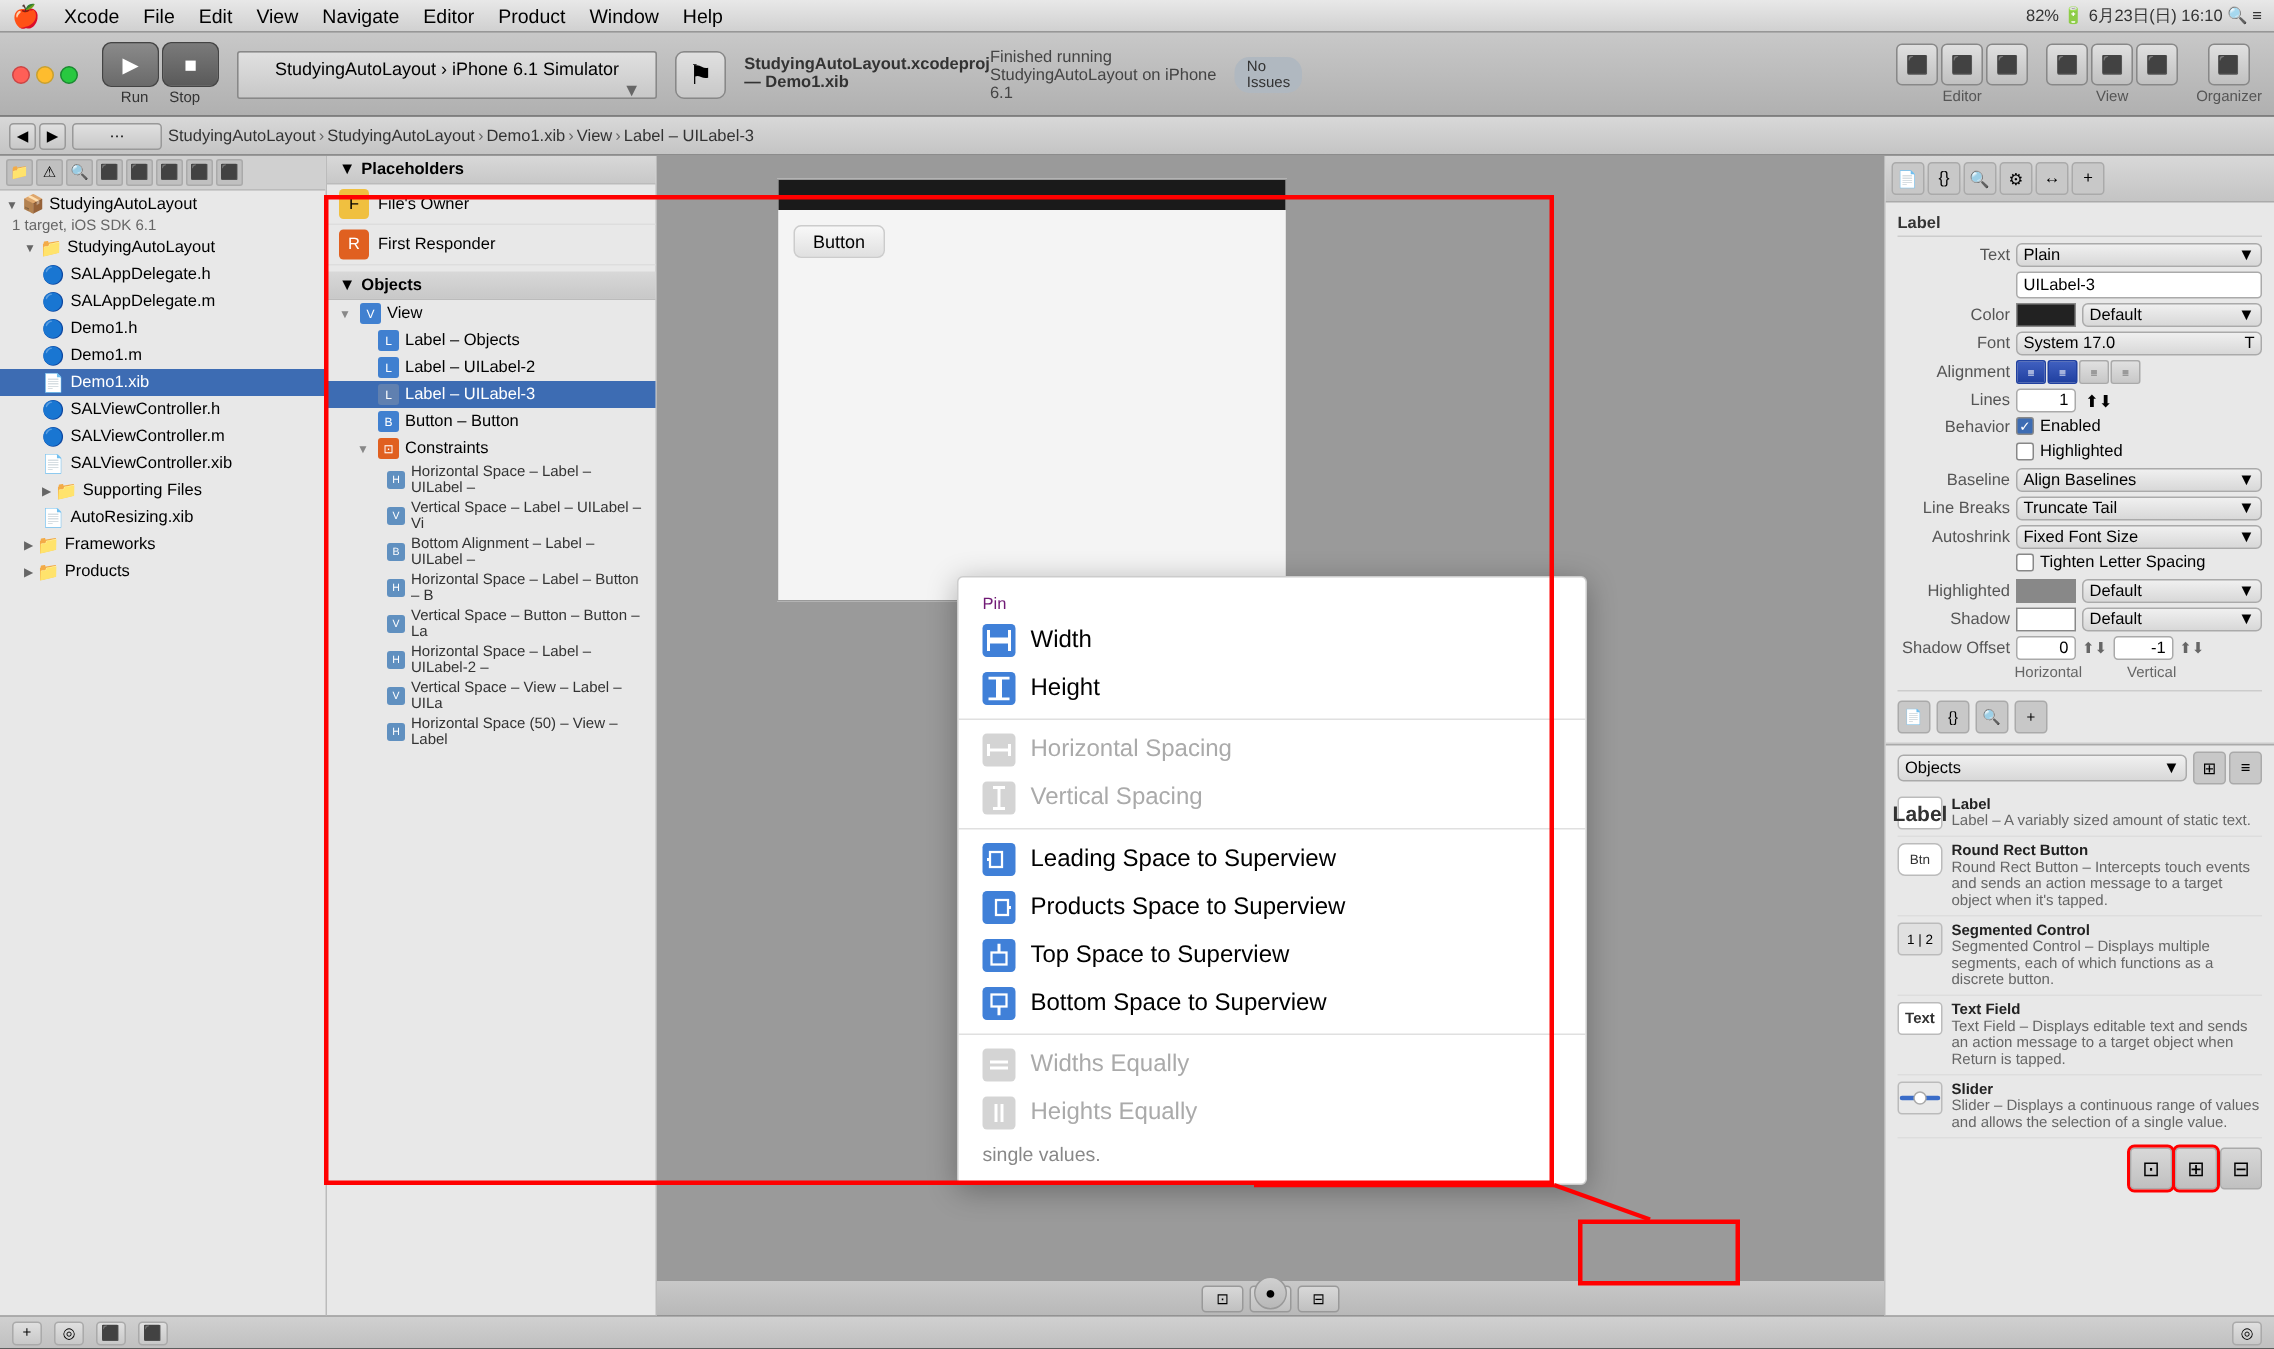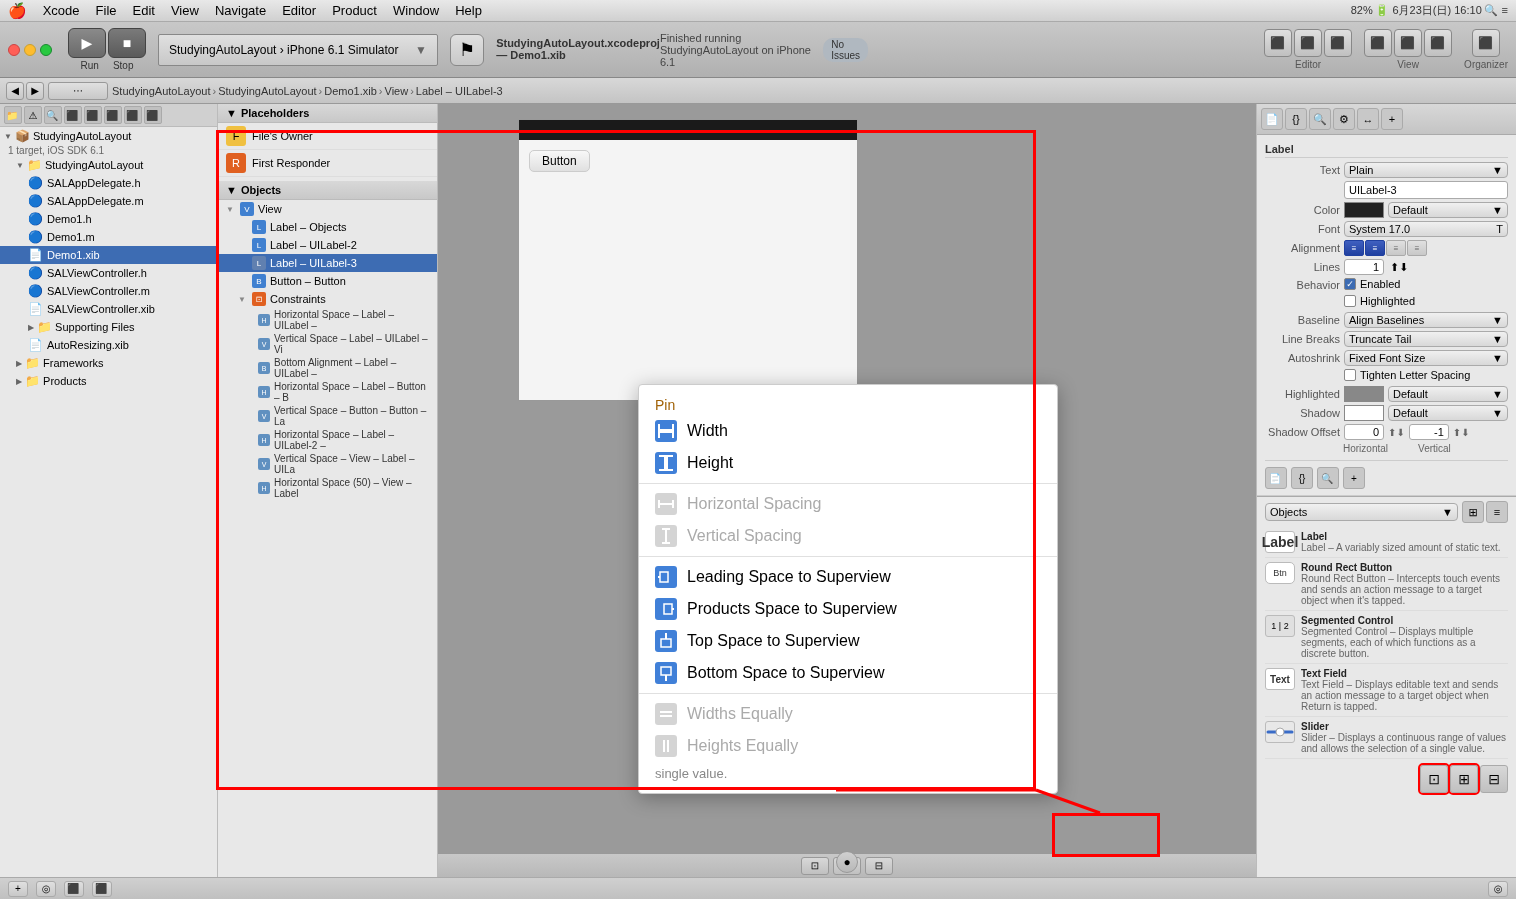--- a/index.html
+++ b/index.html
@@ -53,20 +53,21 @@
       display: flex;
       align-items: center;
       background: linear-gradient(to bottom, #e0e0e0, #c8c8c8);
       border: 1px solid #888;
       border-radius: 2px;
       padding: 4px 10px;
       height: 32px;
       min-width: 280px;
       font-size: 12px;
       cursor: pointer;
+      flex-direction: column;
     }
     .breakpoints-btn {
       background: linear-gradient(to bottom, #e0e0e0, #c8c8c8);
       border: 1px solid #888;
       border-radius: 6px;
       padding: 4px 8px;
       height: 32px;
       display: flex;
       align-items: center;
       cursor: pointer;
@@ -266,22 +267,22 @@
       width: 420px;
       background: white;
       border: 1px solid #ccc;
       border-radius: 4px;
       box-shadow: 0 4px 20px rgba(0,0,0,0.3);
       z-index: 100;
       padding: 8px 0;
     }
     .pin-section-label {
       padding: 4px 16px 2px;
-      font-size: 14px;
-      color: #a16207;
+      font-size: 11px;
+      color: #701a75;
       font-weight: normal;
     }
     .pin-item {
       display: flex;
       align-items: center;
       padding: 5px 16px;
       font-size: 16px;
       gap: 10px;
       cursor: pointer;
     }
@@ -891,21 +892,21 @@
       <div class="pin-item disabled">
         <div class="pin-icon" style="background:#aaa;">
           <svg width="16" height="16" viewBox="0 0 16 16">
               <line x1="6" y1="2" x2="6" y2="14" stroke="white" stroke-width="2"></line>
               <line x1="10" y1="2" x2="10" y2="14" stroke="white" stroke-width="2"></line>
             </svg>
         </div>
         <span>Heights Equally</span>
       </div>
 
-      <div class="pin-note">single value.</div>
+      <div class="pin-note">single values.</div>
     </div>
 
   </div>
 
   <div class="inspector">
 
     <div style="display:flex;background:linear-gradient(to bottom,#d8d8d8,#c4c4c4);border-bottom:1px solid #aaa;padding:4px;gap:2px;">
       <div style="width:22px;height:22px;background:#c8c8c8;border:1px solid #aaa;border-radius:3px;display:flex;align-items:center;justify-content:center;font-size:11px;cursor:pointer;">📄</div>
       <div style="width:22px;height:22px;background:#c8c8c8;border:1px solid #aaa;border-radius:3px;display:flex;align-items:center;justify-content:center;font-size:11px;cursor:pointer;">{}</div>
       <div style="width:22px;height:22px;background:#c8c8c8;border:1px solid #aaa;border-radius:3px;display:flex;align-items:center;justify-content:center;font-size:11px;cursor:pointer;">🔍</div>

